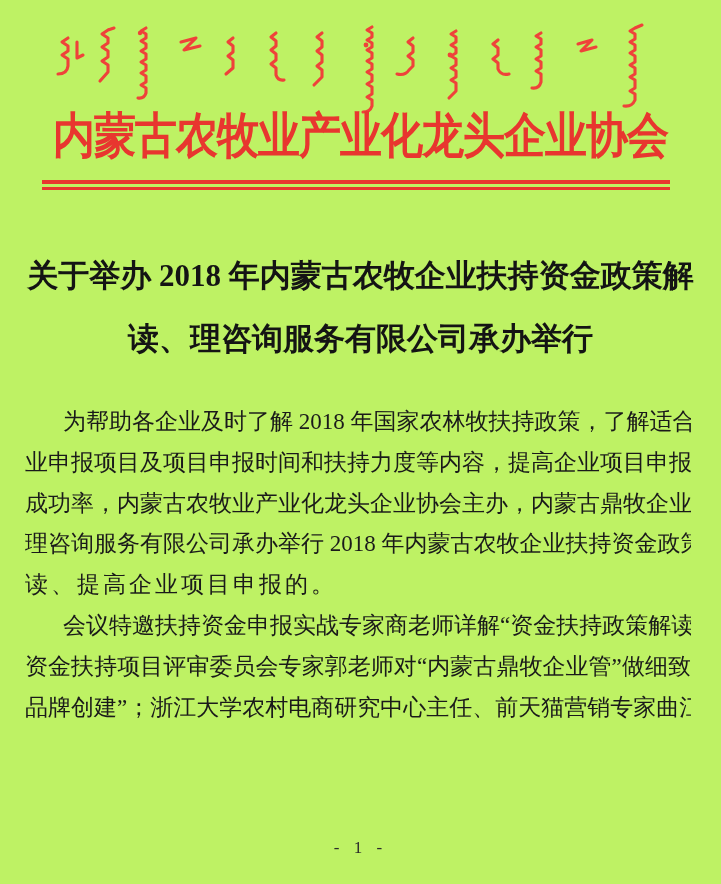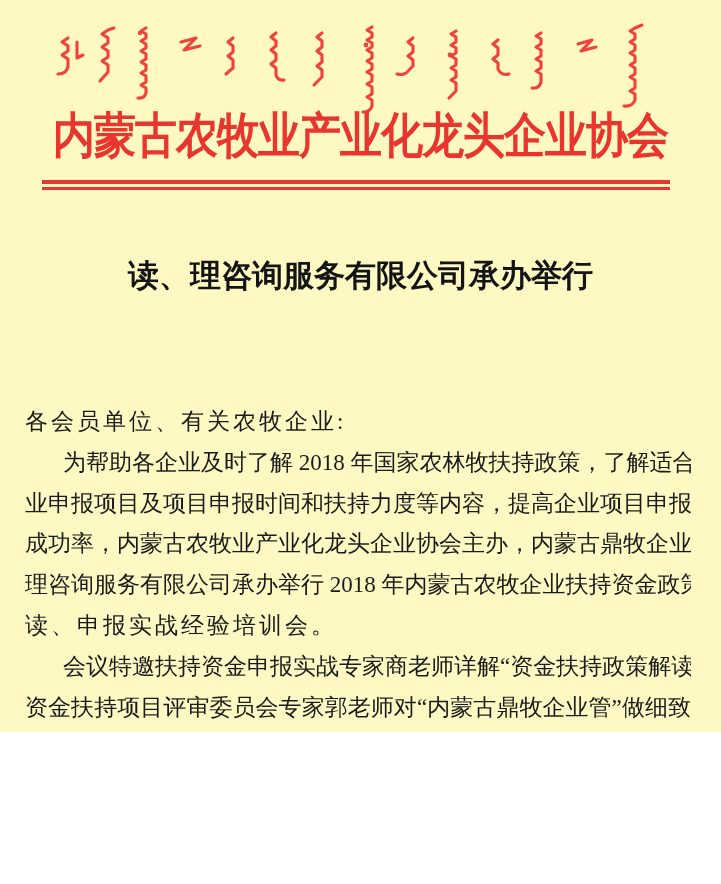--- a/index.html
+++ b/index.html
@@ -1,20 +1,20 @@
 <!DOCTYPE html>
 <html><head>
 <meta charset="utf-8">
 <style>
   html, body { margin: 0; padding: 0; background: #ffffff; }
   .page {
     position: relative;
     width: 721px;
-    height: 732px;
-    background: #fef9c3;
+    height: 884px;
+    background: #bef264;
     overflow: hidden;
     font-family: "Liberation Serif", "DejaVu Serif", serif;
   }
 
   
   .mongolian-row {
     position: absolute;
     left: 0;
     top: 0;
     width: 721px;
@@ -123,31 +123,31 @@
     <path class="mg" d="M578,44 l14,-4 -11,11 15,-4"></path>
     <path class="mg" d="M635,28 l7,-3 m-7,3 l-5,3 5,3 v5 l-5,3 5,3 v5 l-5,3 5,3 v6 l-5,3 5,3 v6 l-5,3 5,3 v8 l-5,3 5,3 v6 q-3,7 -11,6"></path>
   </svg>
 
   <div class="org-name">内蒙古农牧业产业化龙头企业协会</div>
 
   <div class="rule rule-thick"></div>
   <div class="rule rule-thin"></div>
 
   <div class="doc-title">
+    <div class="t-line">关于举办 2018 年内蒙古农牧企业扶持资金政策解</div>
     <div class="t-line">读、理咨询服务有限公司承办举行</div>
   </div>
 
   <div class="body-text">
-    <div class="line short">各会员单位、有关农牧企业:</div>
 
     <div class="line indent">为帮助各企业及时了解 2018 年国家农林牧扶持政策，了解适合企</div>
     <div class="line">业申报项目及项目申报时间和扶持力度等内容，提高企业项目申报的</div>
     <div class="line">成功率，内蒙古农牧业产业化龙头企业协会主办，内蒙古鼎牧企业管</div>
     <div class="line">理咨询服务有限公司承办举行 2018 年内蒙古农牧企业扶持资金政策解</div>
-    <div class="line short">读、申报实战经验培训会。</div>
+    <div class="line short">读、提高企业项目申报的。</div>
 
     <div class="line indent">会议特邀扶持资金申报实战专家商老师详解“资金扶持政策解读”；</div>
     <div class="line">资金扶持项目评审委员会专家郭老师对“内蒙古鼎牧企业管”做细致</div>
     <div class="line">品牌创建”；浙江大学农村电商研究中心主任、前天猫营销专家曲江老</div>
   </div>
 
   <div class="page-number">- 1 -</div>
 
 </div>
 

